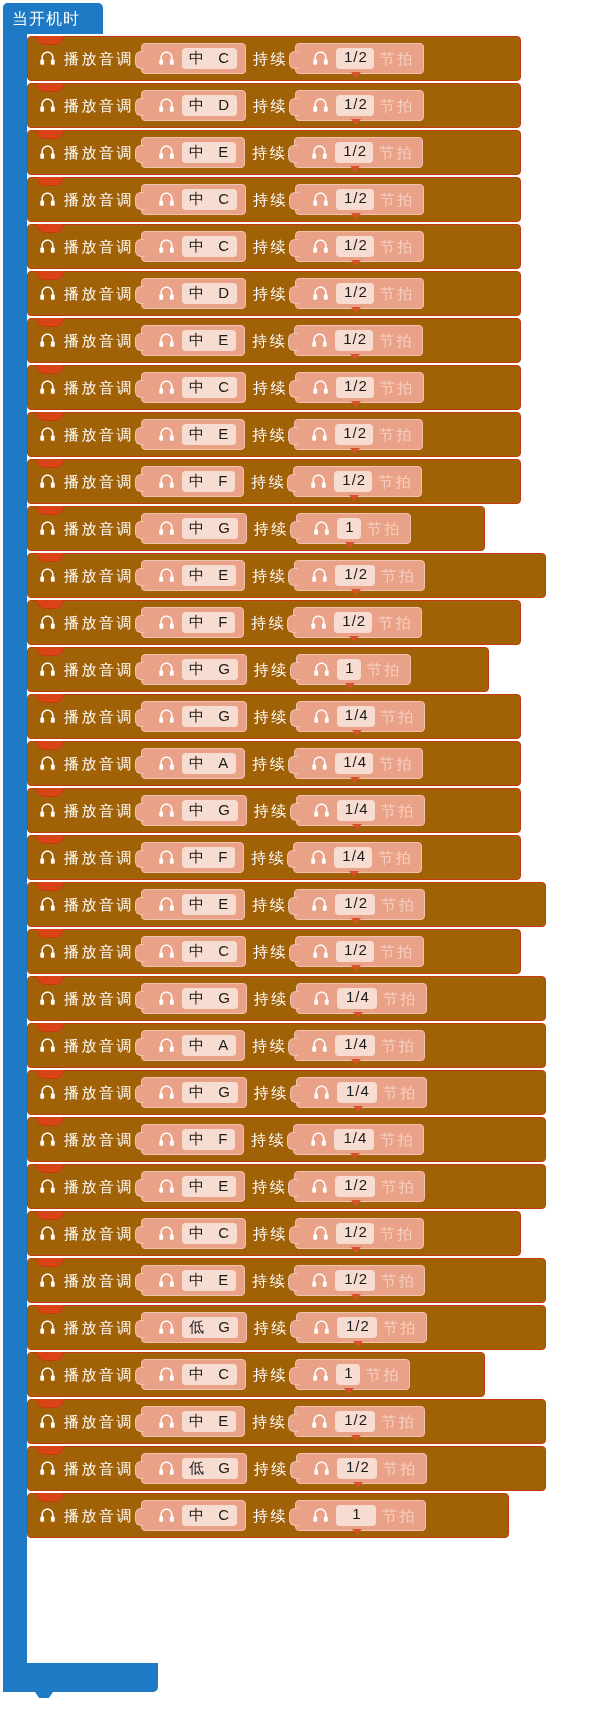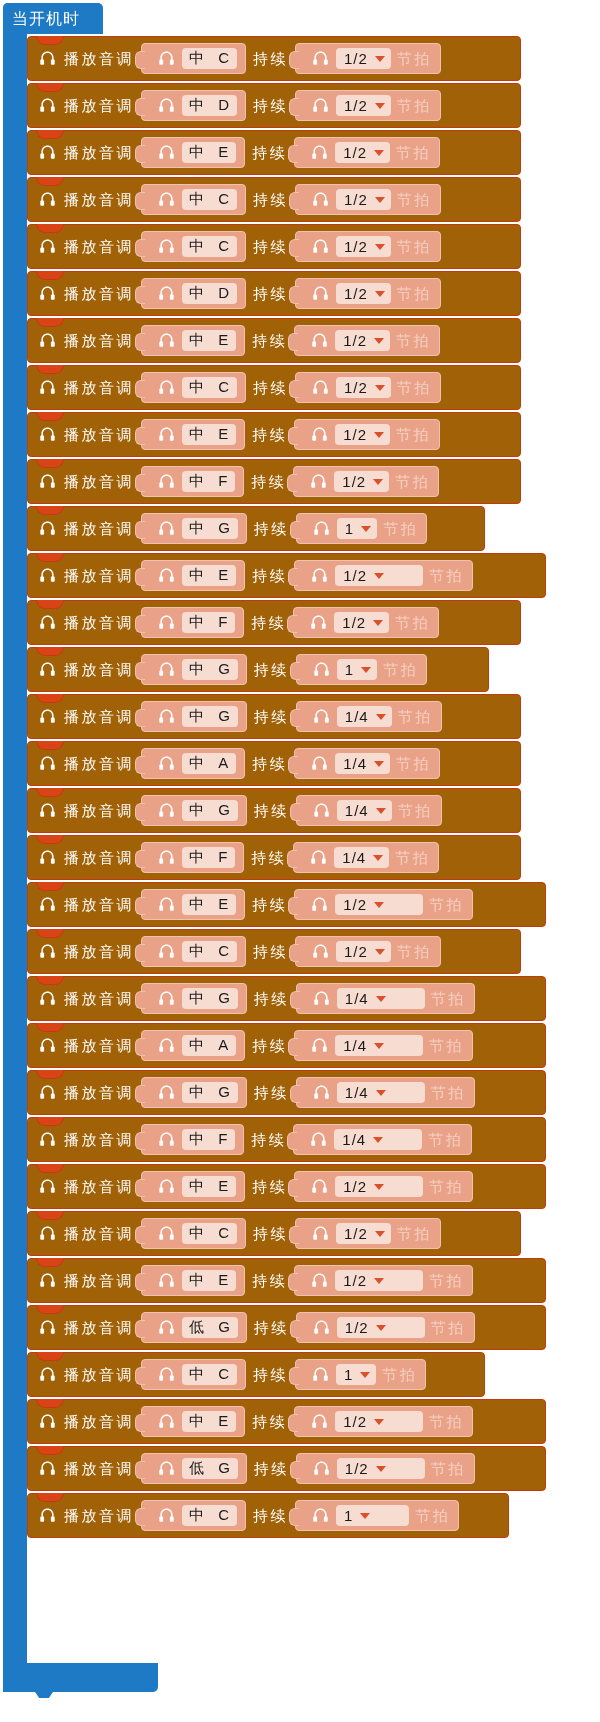--- a/index.html
+++ b/index.html
@@ -81,21 +81,21 @@
   }
   .rep .hp svg path, .rep .hp svg circle{fill:#ffffff;}
 
   .field{
     display:inline-flex;align-items:center;justify-content:center;
     height:21px;background:#f7ddd1;border-radius:4px;
     padding:0 7px;font-size:15px;color:#1a1a1a;white-space:nowrap;
     letter-spacing:1px;box-sizing:border-box;
   }
   .field.note{letter-spacing:5px;padding-right:3px;}
-  .field.dur{justify-content:flex-start;padding:0 6px 0 8px;gap:7px;}
+  .field.dur{justify-content:flex-start;padding:0 6px 0 8px;gap:7px;flex-direction:column;}
   .caret{
     width:0;height:0;border-left:5px solid transparent;
     border-right:5px solid transparent;border-top:6px solid #d9502a;
     display:inline-block;
   }
   .spacer{display:inline-block;}
 </style>
 </head>
 <body>
 

